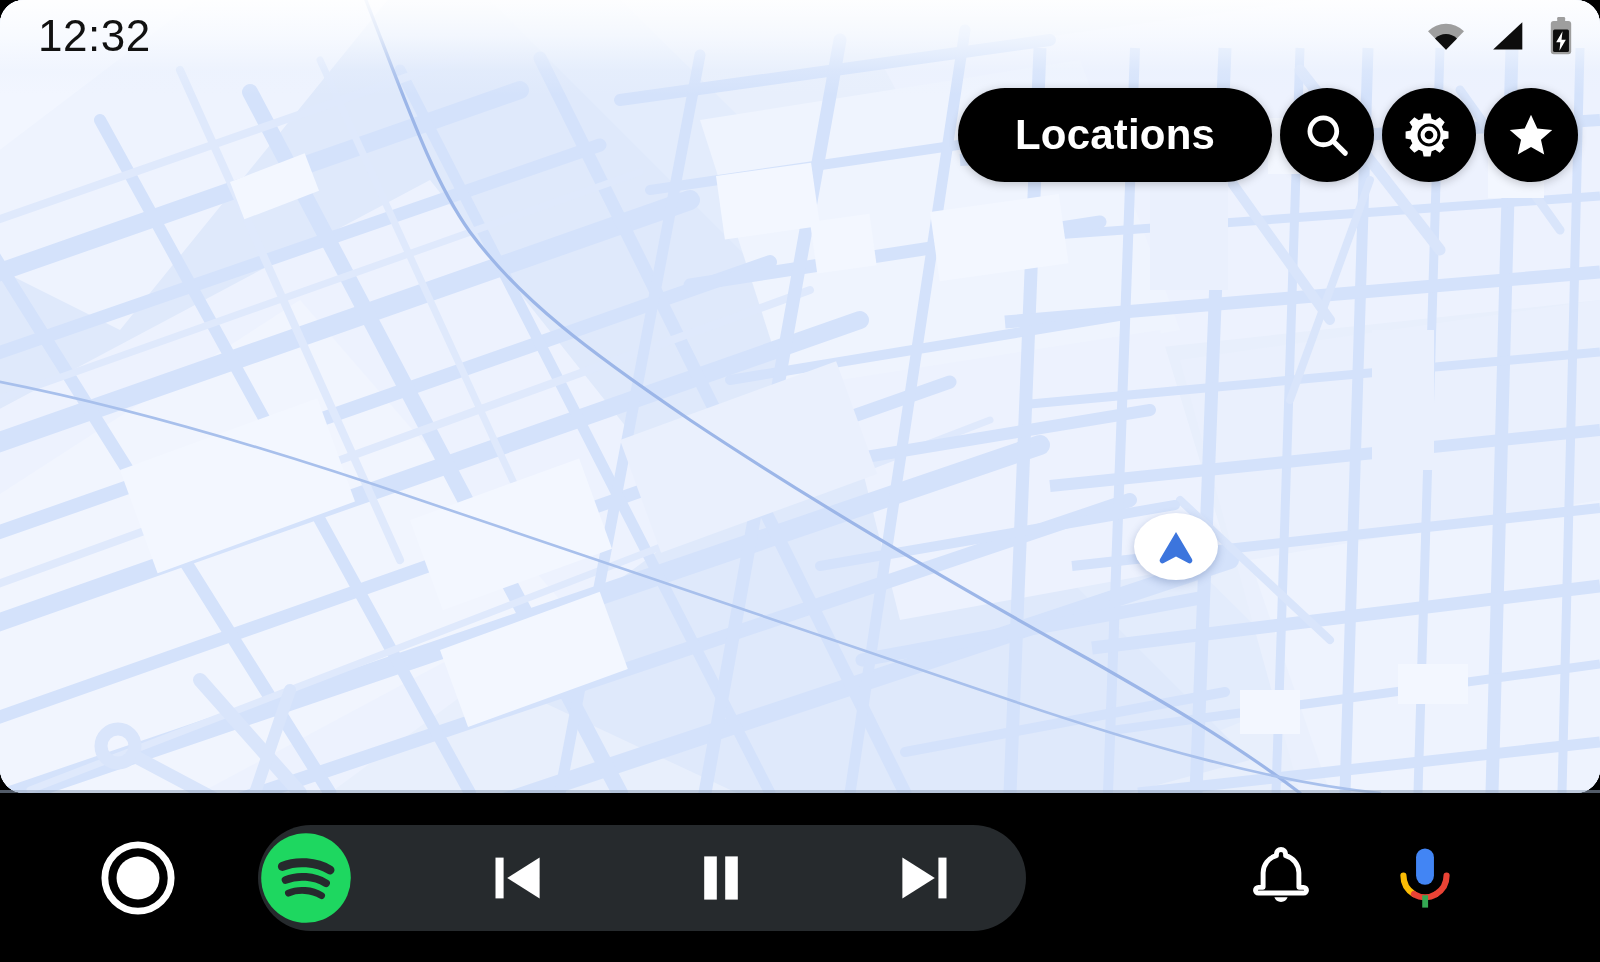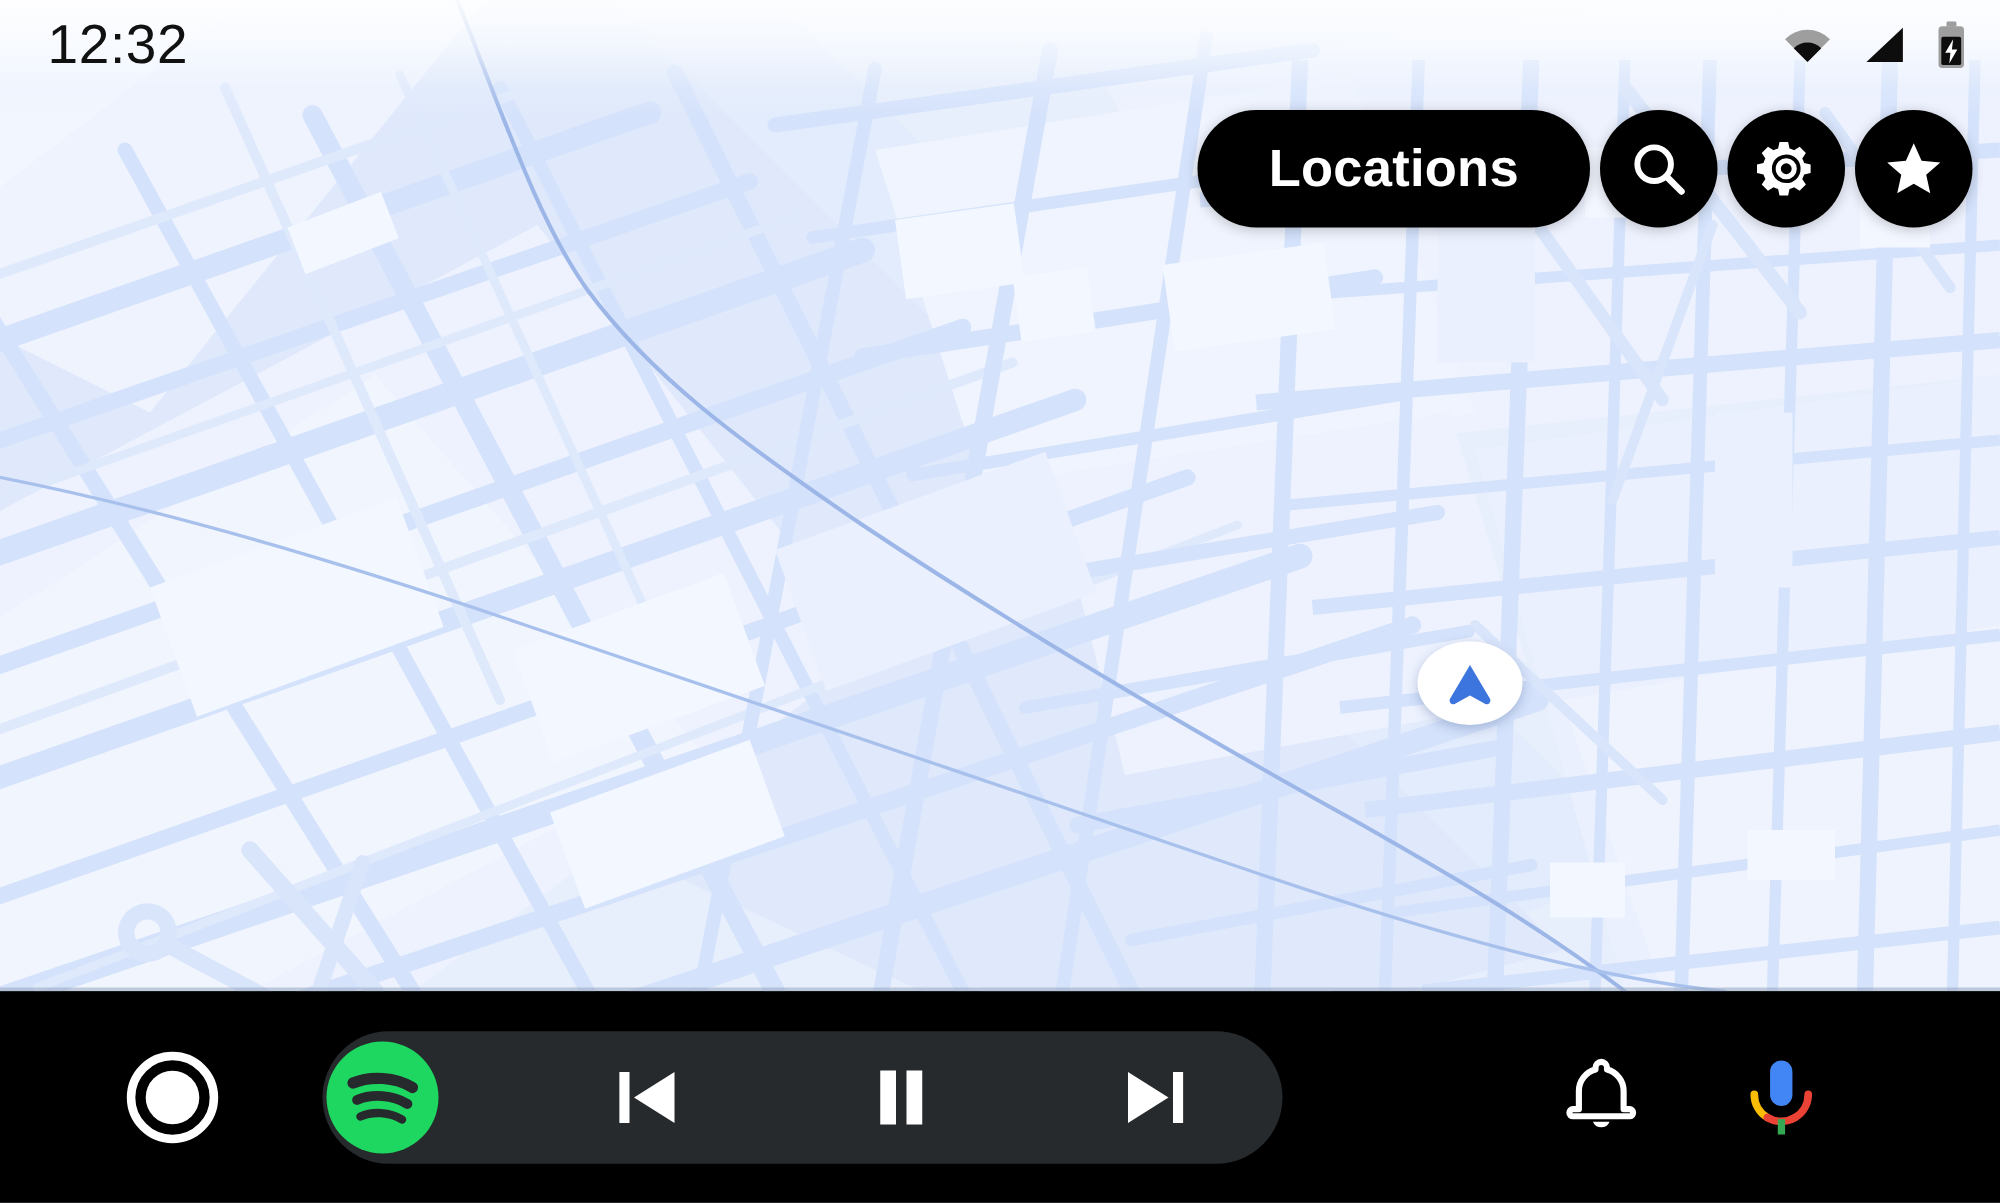--- a/index.html
+++ b/index.html
@@ -16,20 +16,21 @@
     overflow:hidden;
   }
 
   
   #map-surface {
     position:absolute;
     left:0; top:0;
     width:1600px; height:793px;
     background:#e8effc;
     overflow:hidden;
+    border-radius:24px;
   }
   #map-canvas { position:absolute; left:0; top:0; width:1600px; height:793px; display:block; }
 
   
   #status-scrim {
     position:absolute; left:0; top:0; width:1600px; height:95px;
     background:linear-gradient(to bottom,
         rgba(255,255,255,0.92) 0%,
         rgba(250,252,255,0.72) 38%,
         rgba(235,242,253,0.28) 75%,

